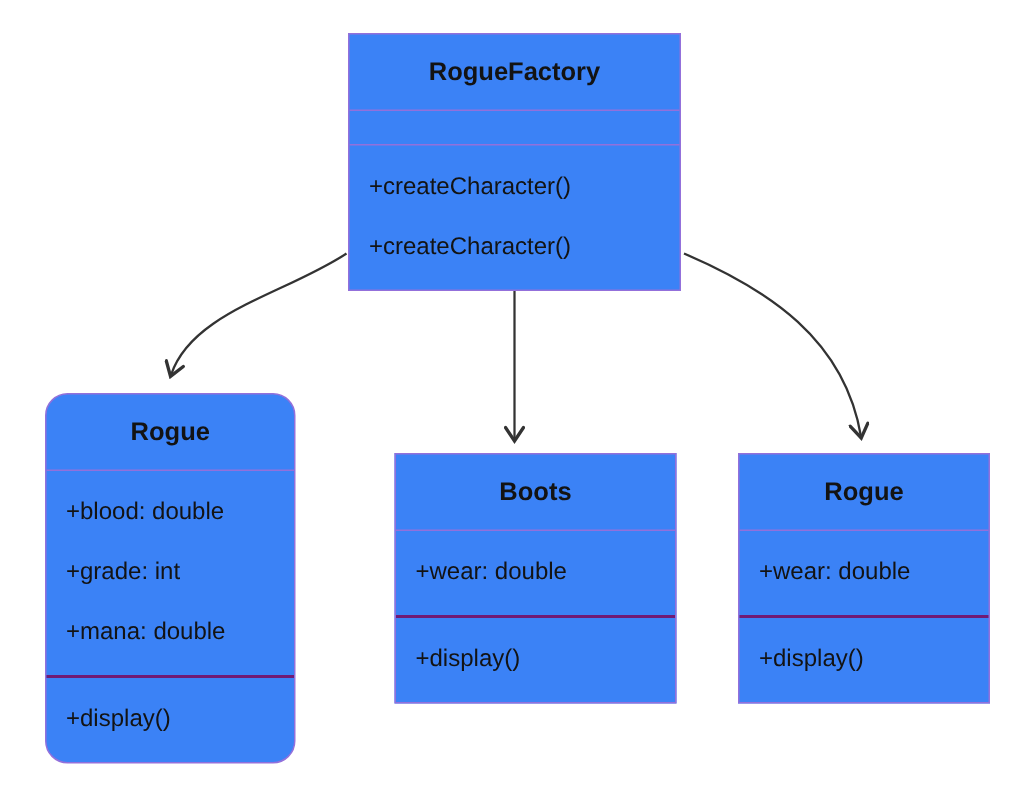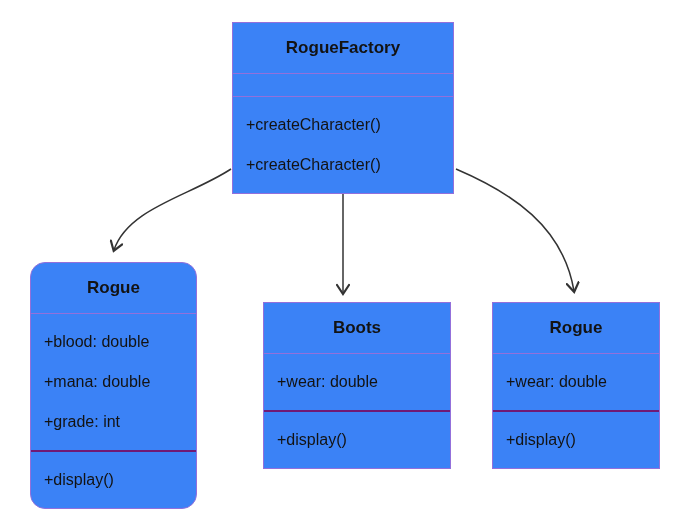--- a/index.html
+++ b/index.html
@@ -90,22 +90,22 @@
     <div class="uml-section methods">
       <div class="uml-member">+createCharacter()</div>
       <div class="uml-member">+createCharacter()</div>
     </div>
   </div>
 
   <div class="uml-class" id="box-rogue">
     <div class="uml-title">Rogue</div>
     <div class="uml-section attrs">
       <div class="uml-member">+blood: double</div>
+      <div class="uml-member">+grade: int</div>
       <div class="uml-member">+mana: double</div>
-      <div class="uml-member">+grade: int</div>
     </div>
     <div class="uml-section methods">
       <div class="uml-member">+display()</div>
     </div>
   </div>
 
   <div class="uml-class" id="box-boots">
     <div class="uml-title">Boots</div>
     <div class="uml-section attrs">
       <div class="uml-member">+wear: double</div>

